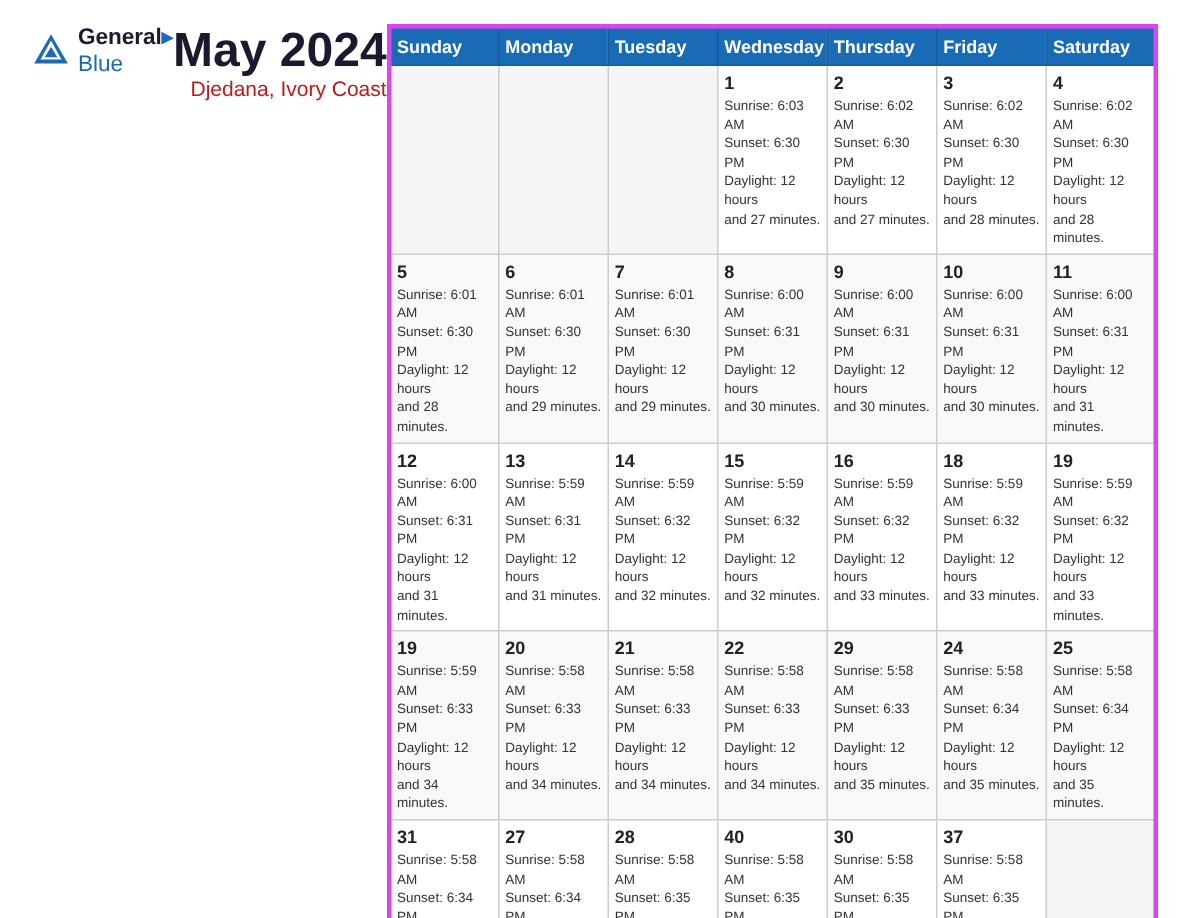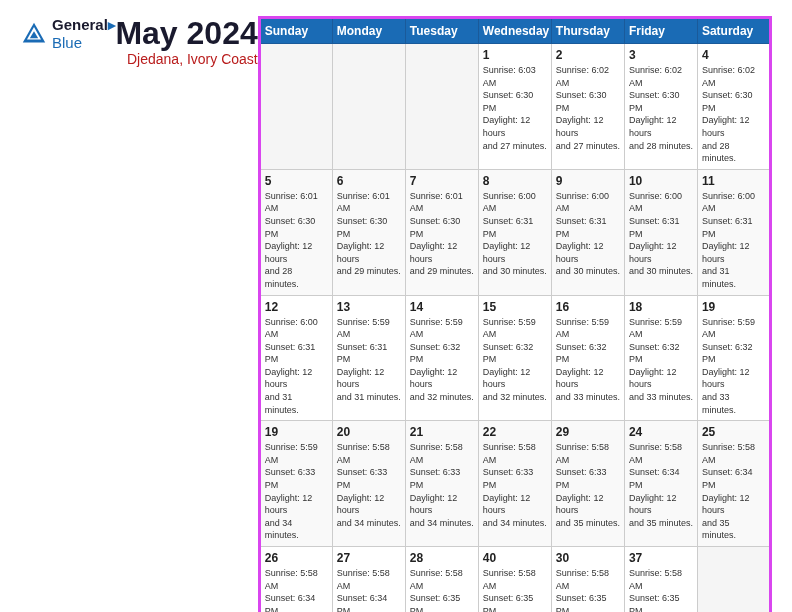--- a/index.html
+++ b/index.html
@@ -311,21 +311,21 @@
           <td>
             <span class="day-number">25</span>
             <div class="day-info" style="white-space: pre-line;">Sunrise: 5:58 AM
 Sunset: 6:34 PM
 Daylight: 12 hours
 and 35 minutes.</div>
           </td>
         </tr>
         <tr>
           <td>
-            <span class="day-number">26</span>
+            <span class="day-number">31</span>
             <div class="day-info" style="white-space: pre-line;">Sunrise: 5:58 AM
 Sunset: 6:34 PM
 Daylight: 12 hours
 and 36 minutes.</div>
           </td>
           <td>
             <span class="day-number">27</span>
             <div class="day-info" style="white-space: pre-line;">Sunrise: 5:58 AM
 Sunset: 6:34 PM
 Daylight: 12 hours

